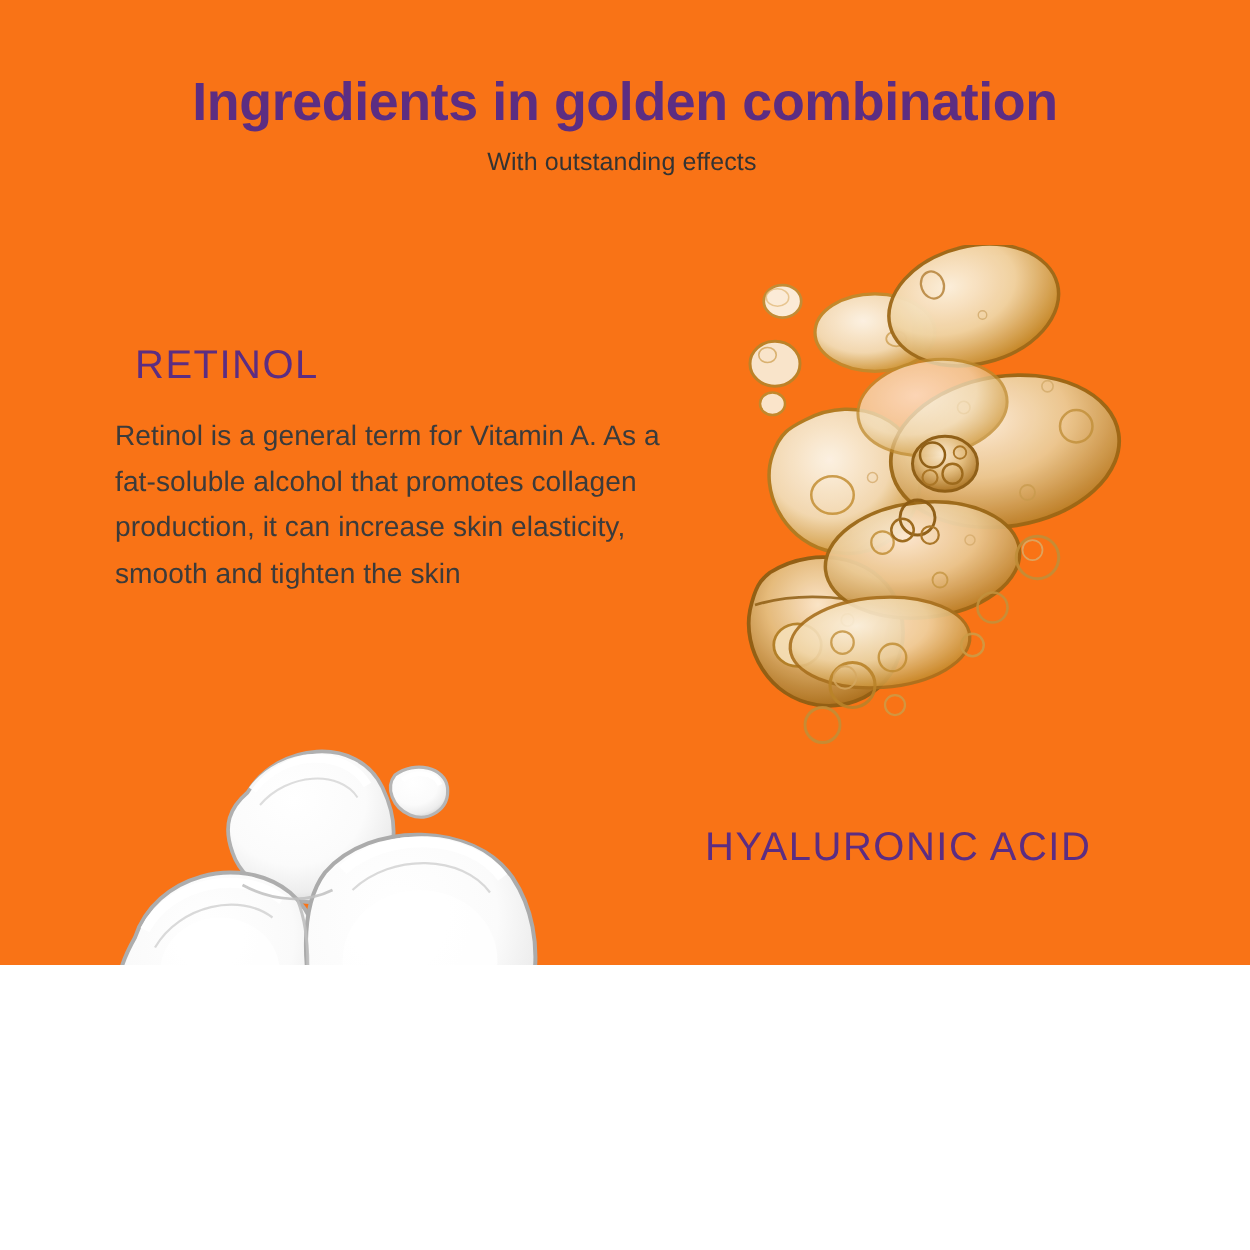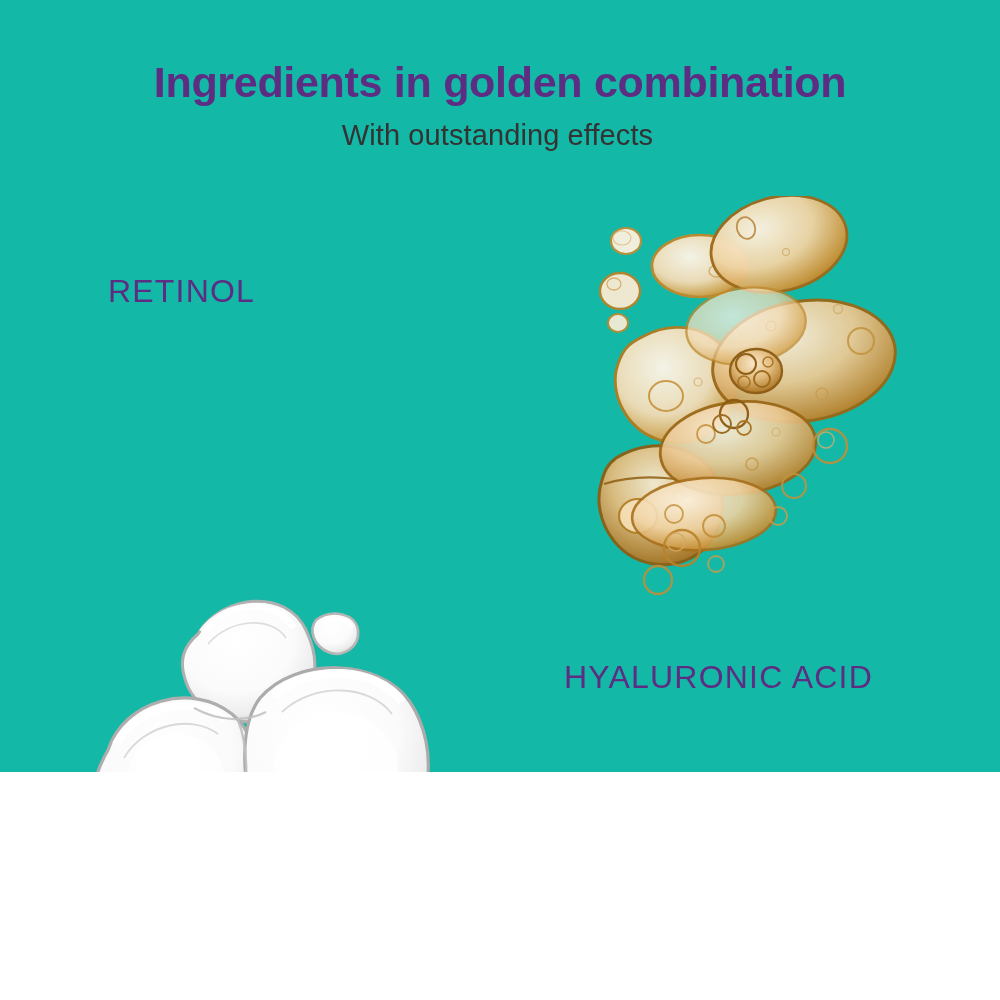--- a/index.html
+++ b/index.html
@@ -4,21 +4,21 @@
 <style>
   html, body {
     margin: 0;
     padding: 0;
     background: #ffffff;
   }
   .page {
     position: relative;
     width: 1000px;
     height: 772px;
-    background: #14b8a6;
+    background: #f97316;
     overflow: hidden;
     font-family: "Liberation Sans", sans-serif;
   }
 
   
   .header {
     position: absolute;
     top: 58px;
     left: 0;
     width: 1000px;
@@ -29,21 +29,21 @@
     font-size: 43px;
     font-weight: bold;
     color: #5c2d82;
     letter-spacing: -0.3px;
     line-height: 1.15;
     margin: 0;
     white-space: nowrap;
   }
   .subtitle {
     font-family: "Liberation Sans", sans-serif;
-    font-size: 29px;
+    font-size: 20px;
     font-weight: normal;
     color: #333333;
     margin: 12px 16px 0 0;
     letter-spacing: 0.1px;
     padding-left: 11px;
   }
 
   
   .block { position: absolute; }
   .block-retinol { left: 92px; top: 258px; width: 440px; }
@@ -173,20 +173,21 @@
         <circle cx="96" cy="352" r="18" fill="none" stroke="#B98329" stroke-width="2.5" opacity="0.9"></circle>
         <circle cx="90" cy="346" r="9" fill="none" stroke="#D4A860" stroke-width="1.5" opacity="0.8"></circle>
         <circle cx="72" cy="384" r="14" fill="none" stroke="#C08E38" stroke-width="2.3" opacity="0.88"></circle>
         <circle cx="130" cy="368" r="8" fill="none" stroke="#CB9C48" stroke-width="1.8" opacity="0.82"></circle>
       </g>
     </svg>
   </div>
 
   <div class="block block-retinol">
     <h2 class="ing-heading">RETINOL</h2>
+    <p class="ing-body">Retinol is a general term for Vitamin A. As a fat-soluble alcohol that promotes collagen production, it can increase skin elasticity, smooth and tighten the skin</p>
   </div>
 
   <div class="art art-water">
     <svg viewBox="0 0 420 400" xmlns="http://www.w3.org/2000/svg">
       <defs>
         <radialGradient id="wA" cx="40%" cy="32%" r="70%">
           <stop offset="0%" stop-color="#FFFFFF"></stop>
           <stop offset="62%" stop-color="#FBFBFB"></stop>
           <stop offset="88%" stop-color="#EDEDED"></stop>
           <stop offset="100%" stop-color="#D8D8D8"></stop>

